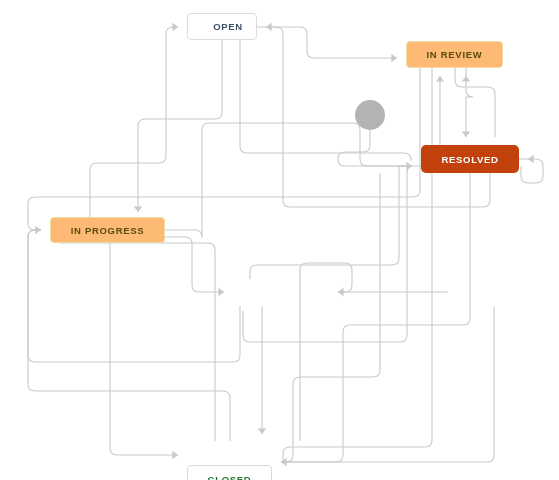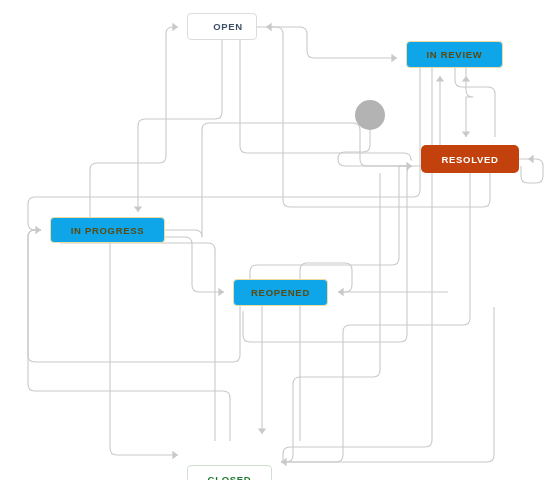--- a/index.html
+++ b/index.html
@@ -50,21 +50,21 @@
     z-index: 5;
   }
   .node.plain {
     border-color: #dcdcdc;
     color: #3d5068;
     padding-left: 12px;
   }
   .node.yellow {
     border-color: #f0dca0;
     color: #5b4a10;
-    background: #0ea5e9;
+    background: #fdba74;
   }
   .node.greenfill {
     border: none;
     border-radius: 5px;
     background: #c2410c;
     color: #ffffff;
     box-shadow: 0 0 0 0 rgba(0,0,0,0);
   }
   .node.greenoutline {
     border-color: #cfdfd0;
@@ -133,19 +133,16 @@
     </div>
     <div class="node yellow" style="left: 406px; top: 41px; width: 97px; height: 27px;">
       <span>IN REVIEW</span>
     </div>
     <div class="node greenfill" style="left: 421px; top: 145px; width: 98px; height: 28px;">
       <span>RESOLVED</span>
     </div>
     <div class="node yellow" style="left: 50px; top: 217px; width: 115px; height: 26px; text-align: right;">
       <span>IN PROGRESS</span>
     </div>
-    <div class="node yellow" style="left: 233px; top: 279px; width: 95px; height: 27px;">
-      <span>REOPENED</span>
-    </div>
     <div class="node greenoutline" style="left: 187px; top: 441px; width: 85px; height: 28px; margin-top: 24px;">
       <span>CLOSED</span>
     </div>
   </div>
 
 </body></html>

